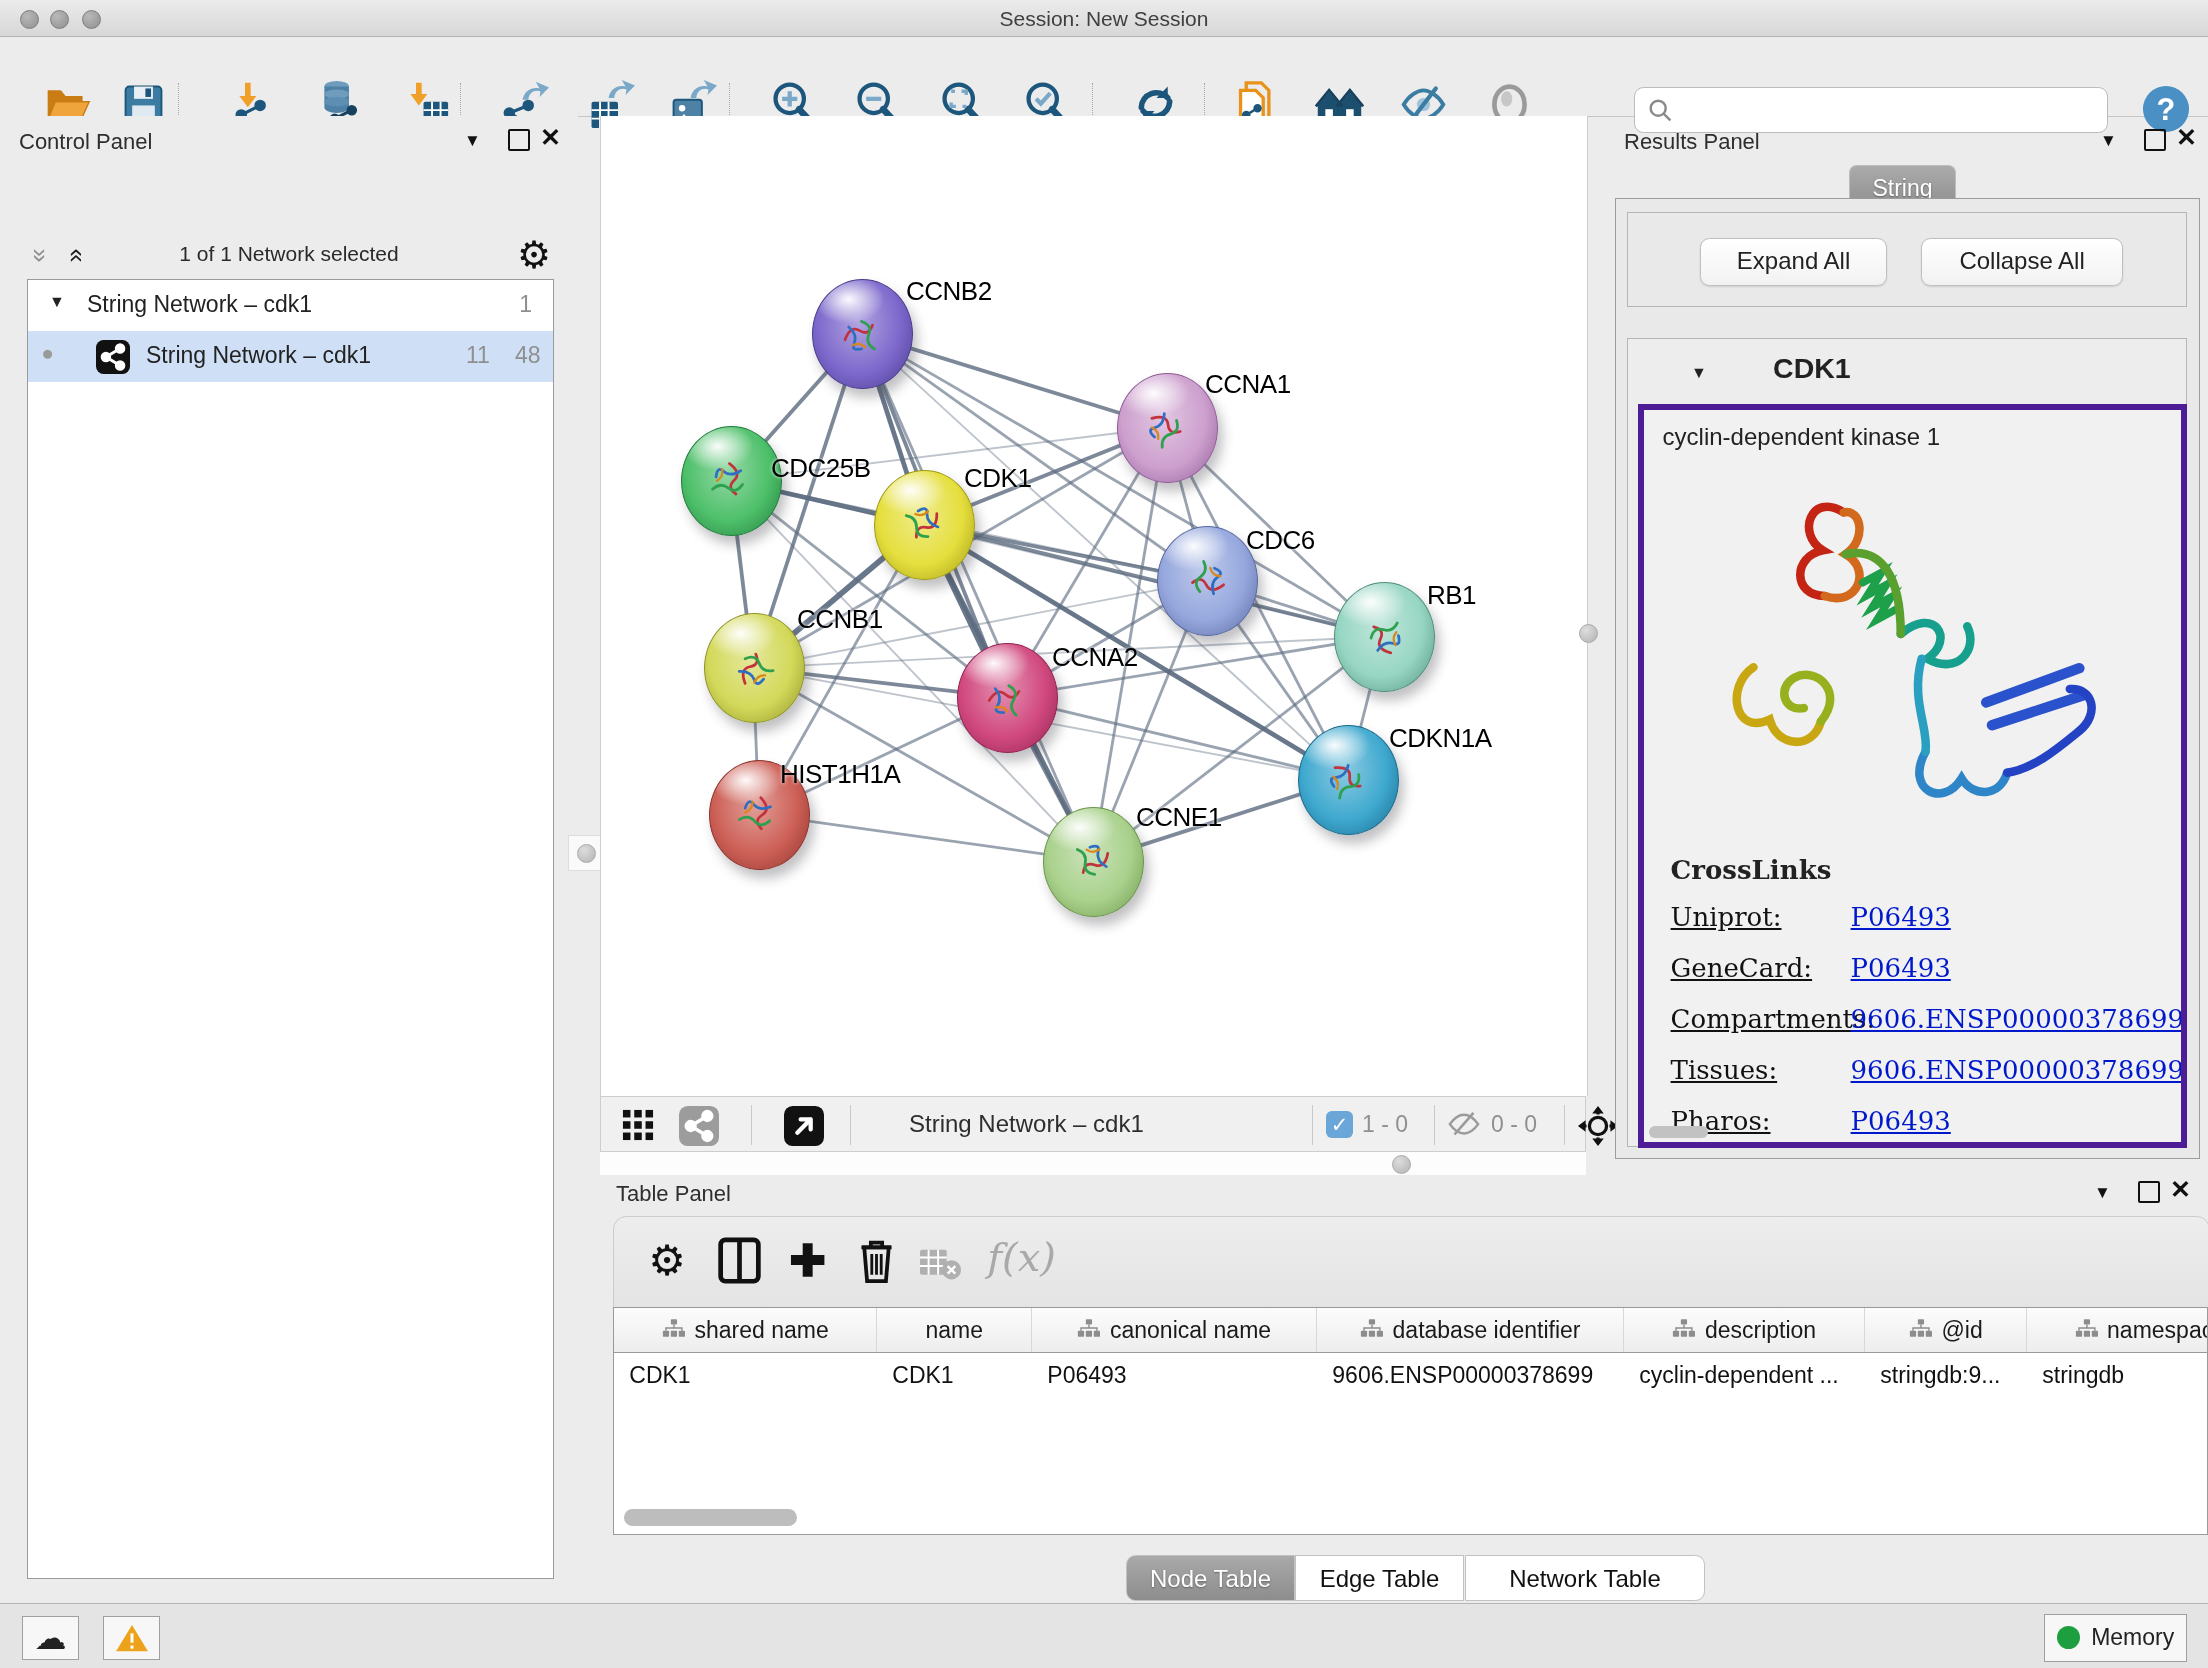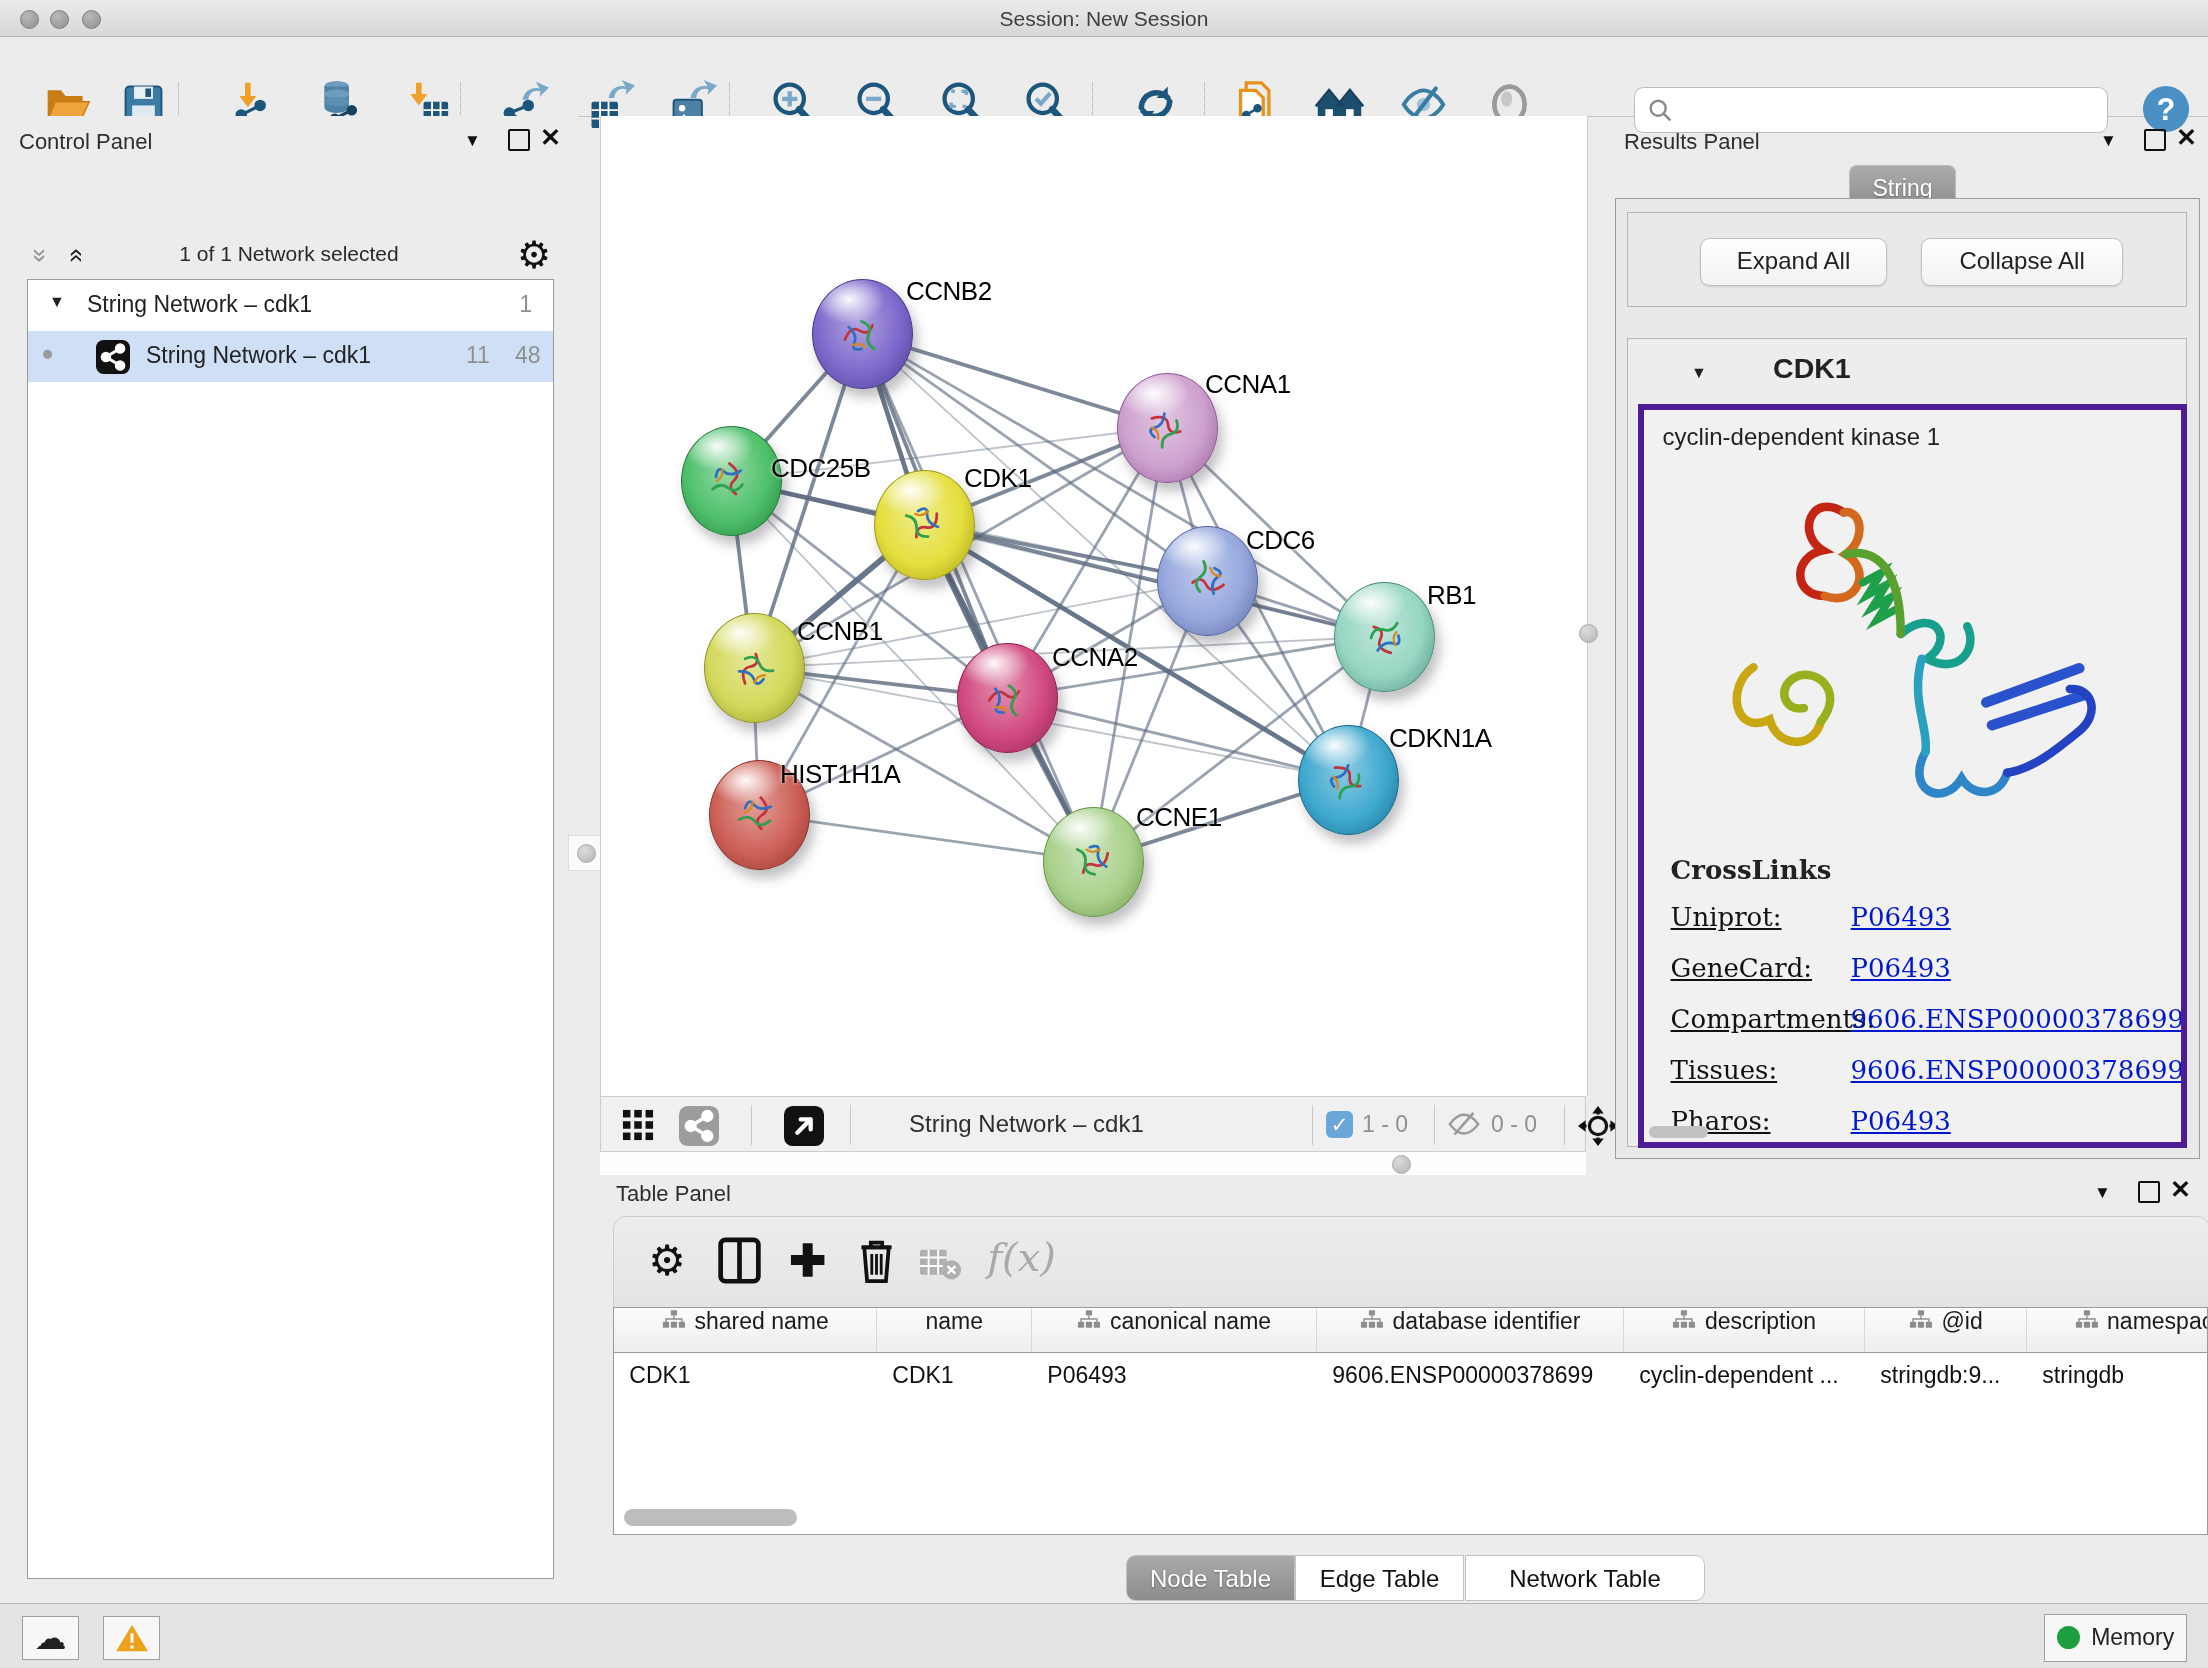--- a/index.html
+++ b/index.html
@@ -71,21 +71,21 @@
   
   #table-panel{position:absolute;left:600px;top:1175px;width:1608px;height:428px;background:#ececec;}
   #tp-toolbar{position:absolute;left:13.3px;top:41px;width:1595px;height:91px;
     background:linear-gradient(#ededed,#e4e4e4);border:1px solid #cccccc;border-radius:13.3px 13.3px 0 0;}
   .tp-icon{position:absolute;top:19px;width:49px;height:49px;cursor:pointer;}
   #node-table{position:absolute;left:13.3px;top:132px;width:1595px;height:228px;background:#fff;
     border:1.9px solid #9a9a9a;overflow:hidden;box-sizing:border-box;}
   #nt-header{position:absolute;left:0;top:0;height:44px;display:flex;
     background:linear-gradient(#fcfcfc,#ededed);border-bottom:1.9px solid #9a9a9a;}
   .nt-hcell{position:relative;height:44px;box-sizing:border-box;border-right:1px solid #d8d8d8;
-    display:flex;align-items:flex-start;justify-content:center;gap:9.5px;font-size:23px;color:#1a1a1a;cursor:pointer;}
+    display:flex;align-items:center;justify-content:center;gap:9.5px;font-size:23px;color:#1a1a1a;cursor:pointer;}
   #nt-row{position:absolute;left:0;top:46px;height:42px;display:flex;}
   .nt-cell{position:relative;height:42px;box-sizing:border-box;padding-left:15px;
     font-size:23px;color:#111;display:flex;align-items:center;cursor:pointer;}
   #nt-scroll{position:absolute;left:9.5px;bottom:7.6px;width:173px;height:17px;border-radius:8.6px;background:#bdbdbd;cursor:pointer;}
   .bt-tab{position:absolute;top:0;height:46px;font-size:24px;line-height:46px;text-align:center;
     background:#fff;border:1px solid #c2c2c2;color:#111;cursor:pointer;box-sizing:border-box;}
   .bt-tab.sel{background:linear-gradient(#a9a9a9,#8d8d8d);color:#fff;text-shadow:0 1px 1.9px rgba(0,0,0,.35);}
   
   #statusbar{position:absolute;left:0;top:1603px;width:2208px;height:66px;
     background:#e4e4e4;border-top:1px solid #b5b5b5;}
@@ -439,21 +439,21 @@
         <div class="net-node" style="left: 103px; top: 497px; border: 1px solid rgb(142, 148, 38); background: radial-gradient(48% 30% at 36% 18%, rgba(255, 255, 255, 0.96), rgba(255, 255, 255, 0) 75%), radial-gradient(at 46% 40%, rgb(229, 232, 156) 0%, rgb(211, 217, 90) 55%, rgb(142, 148, 38) 100%); box-shadow: rgba(50, 50, 60, 0.3) 4.8px 8.6px 11.4px;">
           <div class="mol" style="transform: rotate(318deg);"><svg viewBox="0 0 60 60" width="55" height="55">
               <g fill="none" stroke-linecap="round">
                 <path d="M12 38 q6 -16 16 -10 t14 -6" stroke="#c2333d" stroke-width="3"></path>
                 <path d="M16 24 q10 8 6 18 q-4 8 8 6" stroke="#2f6fc2" stroke-width="3"></path>
                 <path d="M30 18 q12 4 8 14 t6 16" stroke="#2fa04e" stroke-width="3"></path>
                 <path d="M20 44 q8 -4 14 2" stroke="#d8881f" stroke-width="2.5"></path>
               </g>
             </svg></div>
         </div>
-        <div class="net-label" style="left: 196px; top: 500px;">CCNB1</div>
+        <div class="net-label" style="left: 196px; top: 488px;">CCNB1</div>
         <div class="net-node" style="left: 356px; top: 527px; border: 1px solid rgb(142, 34, 80); background: radial-gradient(48% 30% at 36% 18%, rgba(255, 255, 255, 0.96), rgba(255, 255, 255, 0) 75%), radial-gradient(at 46% 40%, rgb(227, 146, 178) 0%, rgb(209, 73, 127) 55%, rgb(142, 34, 80) 100%); box-shadow: rgba(50, 50, 60, 0.3) 4.8px 8.6px 11.4px;">
           <div class="mol" style="transform: rotate(11deg);"><svg viewBox="0 0 60 60" width="55" height="55">
               <g fill="none" stroke-linecap="round">
                 <path d="M12 38 q6 -16 16 -10 t14 -6" stroke="#c2333d" stroke-width="3"></path>
                 <path d="M16 24 q10 8 6 18 q-4 8 8 6" stroke="#2f6fc2" stroke-width="3"></path>
                 <path d="M30 18 q12 4 8 14 t6 16" stroke="#2fa04e" stroke-width="3"></path>
                 <path d="M20 44 q8 -4 14 2" stroke="#d8881f" stroke-width="2.5"></path>
               </g>
             </svg></div>
         </div>

